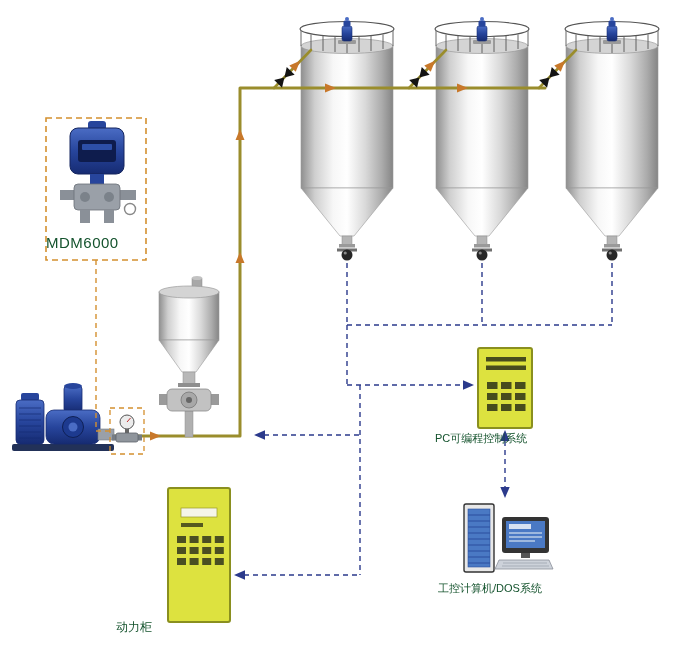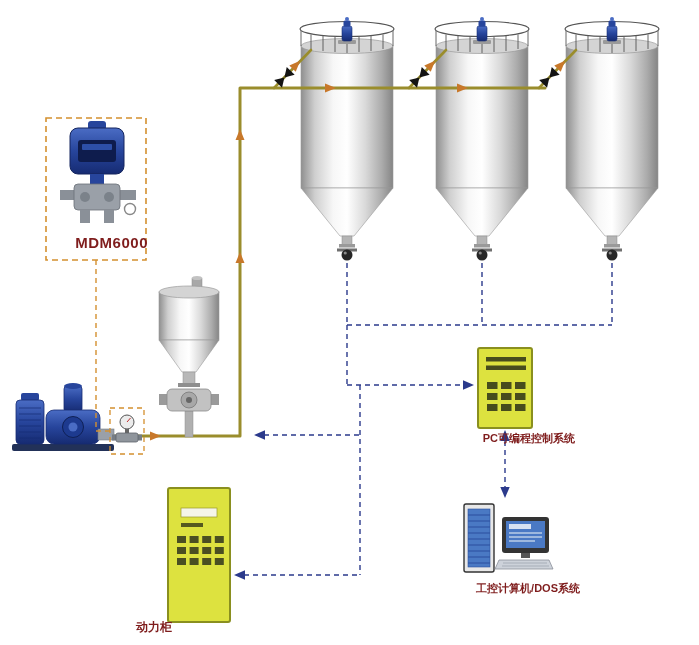--- a/index.html
+++ b/index.html
@@ -3,21 +3,21 @@
 <meta charset="utf-8">
 <style>
   :root{
     --c-pipe:#9a8d2c; --c-flow:#c8782a; --c-signal:#2b3a8c; --c-instrument:#d4902f;
     --c-panel:#dde23f; --c-panel_border:#8a8f1f; --c-blue:#2d4fa8; --c-valve:#141414;
   }
   *{margin:0;padding:0;box-sizing:border-box}
   body{background:#ffffff;font-family:"Liberation Sans",sans-serif}
   .stage{position:relative;width:699px;height:645px;background:#ffffff;overflow:hidden}
   .stage svg{position:absolute;left:0;top:0}
-  .lbl{position:absolute;color:#7f1d1d;font-weight:bold;text-align:right;line-height:1.2;white-space:nowrap}
+  .lbl{position:absolute;color:#14532d;font-weight:normal;text-align:left;line-height:1.2;white-space:nowrap}
   .lbl-mdm{left:46px;top:234px;width:102px;font-size:15px;letter-spacing:.5px}
   .lbl-cab{left:116px;top:620px;width:56px;font-size:12px}
   .lbl-plc{left:435px;top:432px;width:140px;font-size:11px}
   .lbl-pc{left:438px;top:582px;width:142px;font-size:11px}
 </style>
 </head>
 <body>
 
 <div class="stage">
 <svg width="699" height="645" viewBox="0 0 699 645" xmlns="http://www.w3.org/2000/svg">

